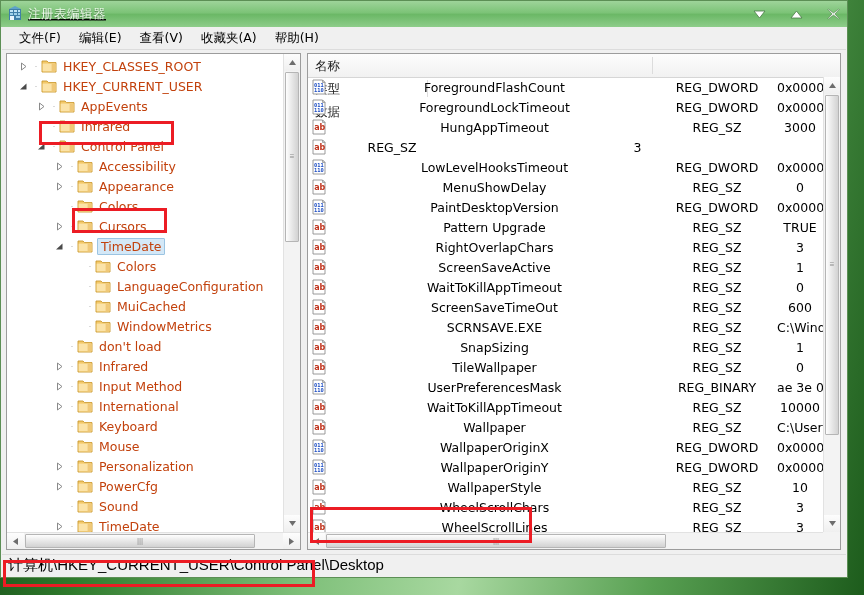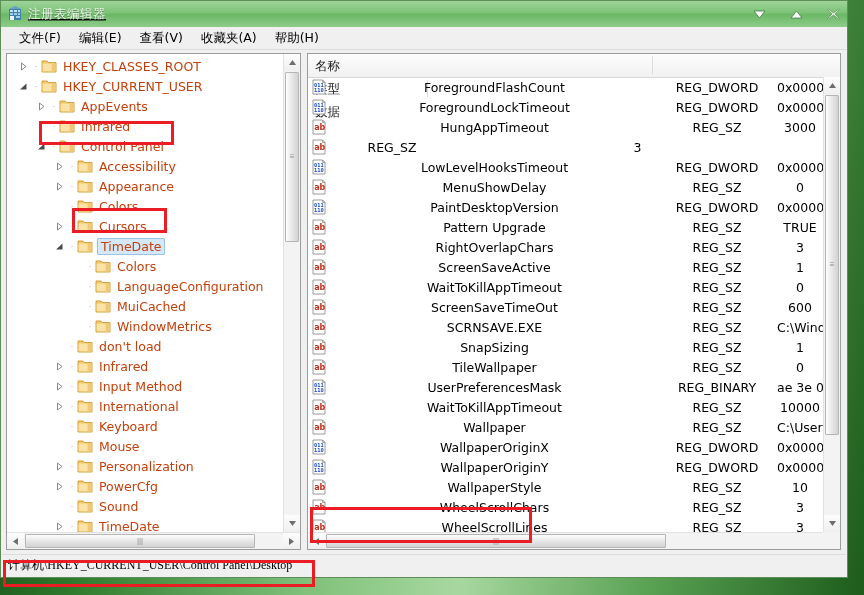--- a/index.html
+++ b/index.html
@@ -129,22 +129,22 @@
   }
   .corner{position:absolute;right:0;bottom:0;width:17px;height:17px;background:#f3f3f3;}
 
   
   .statusbar{
     position:absolute;left:1px;bottom:1px;width:844px;height:22px;
     background:#f0f0f0;border-top:1px solid #dcdcdc;box-sizing:border-box;
     display:flex;align-items:center;
   }
   .status-text{
-    font-size:12px;padding-left:6px;color:#000;white-space:nowrap;
-    font-family:Liberation Serif, serif;
+    font-size:15px;padding-left:6px;color:#000;white-space:nowrap;
+    font-family:Liberation Sans, sans-serif;
   }
 
   
   .anno{position:absolute;border:3px solid #ec1c24;box-sizing:border-box;pointer-events:none;z-index:50;}
 </style>
 </head>
 <body>
 
 <div class="desktop">
 

